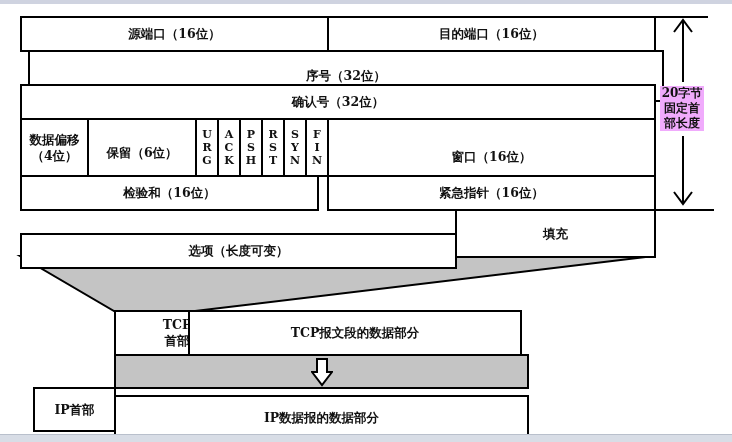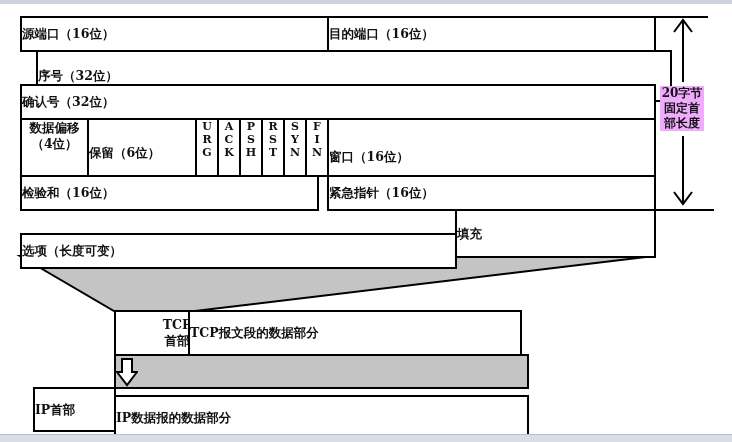--- a/index.html
+++ b/index.html
@@ -6,21 +6,21 @@
   body {
     width:732px; height:442px; position:relative; overflow:hidden;
     background:#ffffff;
     font-family:"DejaVu Serif", "Liberation Serif", serif;
     color:#111;
   }
   .topbar { position:absolute; left:0; top:0; width:732px; height:4px; background:#cfd3e0; }
   .bottombar { position:absolute; left:0; top:434px; width:732px; height:8px; background:#d8dde6; border-top:1px solid #b9c0cc; }
   .cell {
     position:absolute; box-sizing:border-box; border:2px solid #000;
-    background:#fff; display:flex; align-items:center; justify-content:flex-start;
+    background:#fff; display:flex; align-items:center; justify-content:center;
     text-align:center; font-size:12.5px; font-weight:bold; line-height:1.25;
   }
   .flag { font-size:11px; line-height:13px; flex-direction:column; }
   .flag span { display:block; }
   .gray { background:#c4c4c4; }
   .hline { position:absolute; height:2px; background:#000; }
   .vline { position:absolute; width:2px; background:#000; }
   .side-label {
     position:absolute; left:660px; top:86px; width:44px; text-align:center;
     font-size:12px; font-weight:bold; line-height:15px; background:#f0abfc;
@@ -49,21 +49,21 @@
 <div class="hline" style="left:654px; top:209px; width:60px;"></div>
 <div class="vline" style="left:653px; top:16px; height:194px;"></div>
 
 <div class="cell" style="left:20px; top:16px; width:309px; height:36px;">
   <span>源端口（16位）</span>
 </div>
 <div class="cell" style="left:327px; top:16px; width:329px; height:36px;">
   <span>目的端口（16位）</span>
 </div>
 
-<div class="cell" style="left:36px; top:50px; width:636px; height:52px;">
+<div class="cell" style="left:28px; top:50px; width:636px; height:52px;">
   <span>序号（32位）</span>
 </div>
 
 <div class="cell" style="left:20px; top:84px; width:636px; height:36px;">
   <span>确认号（32位）</span>
 </div>
 
 <div class="cell" style="left:20px; top:118px; width:69px; height:59px; flex-direction:column;">
   <span>数据偏移</span>
   <span>（4位）</span>

